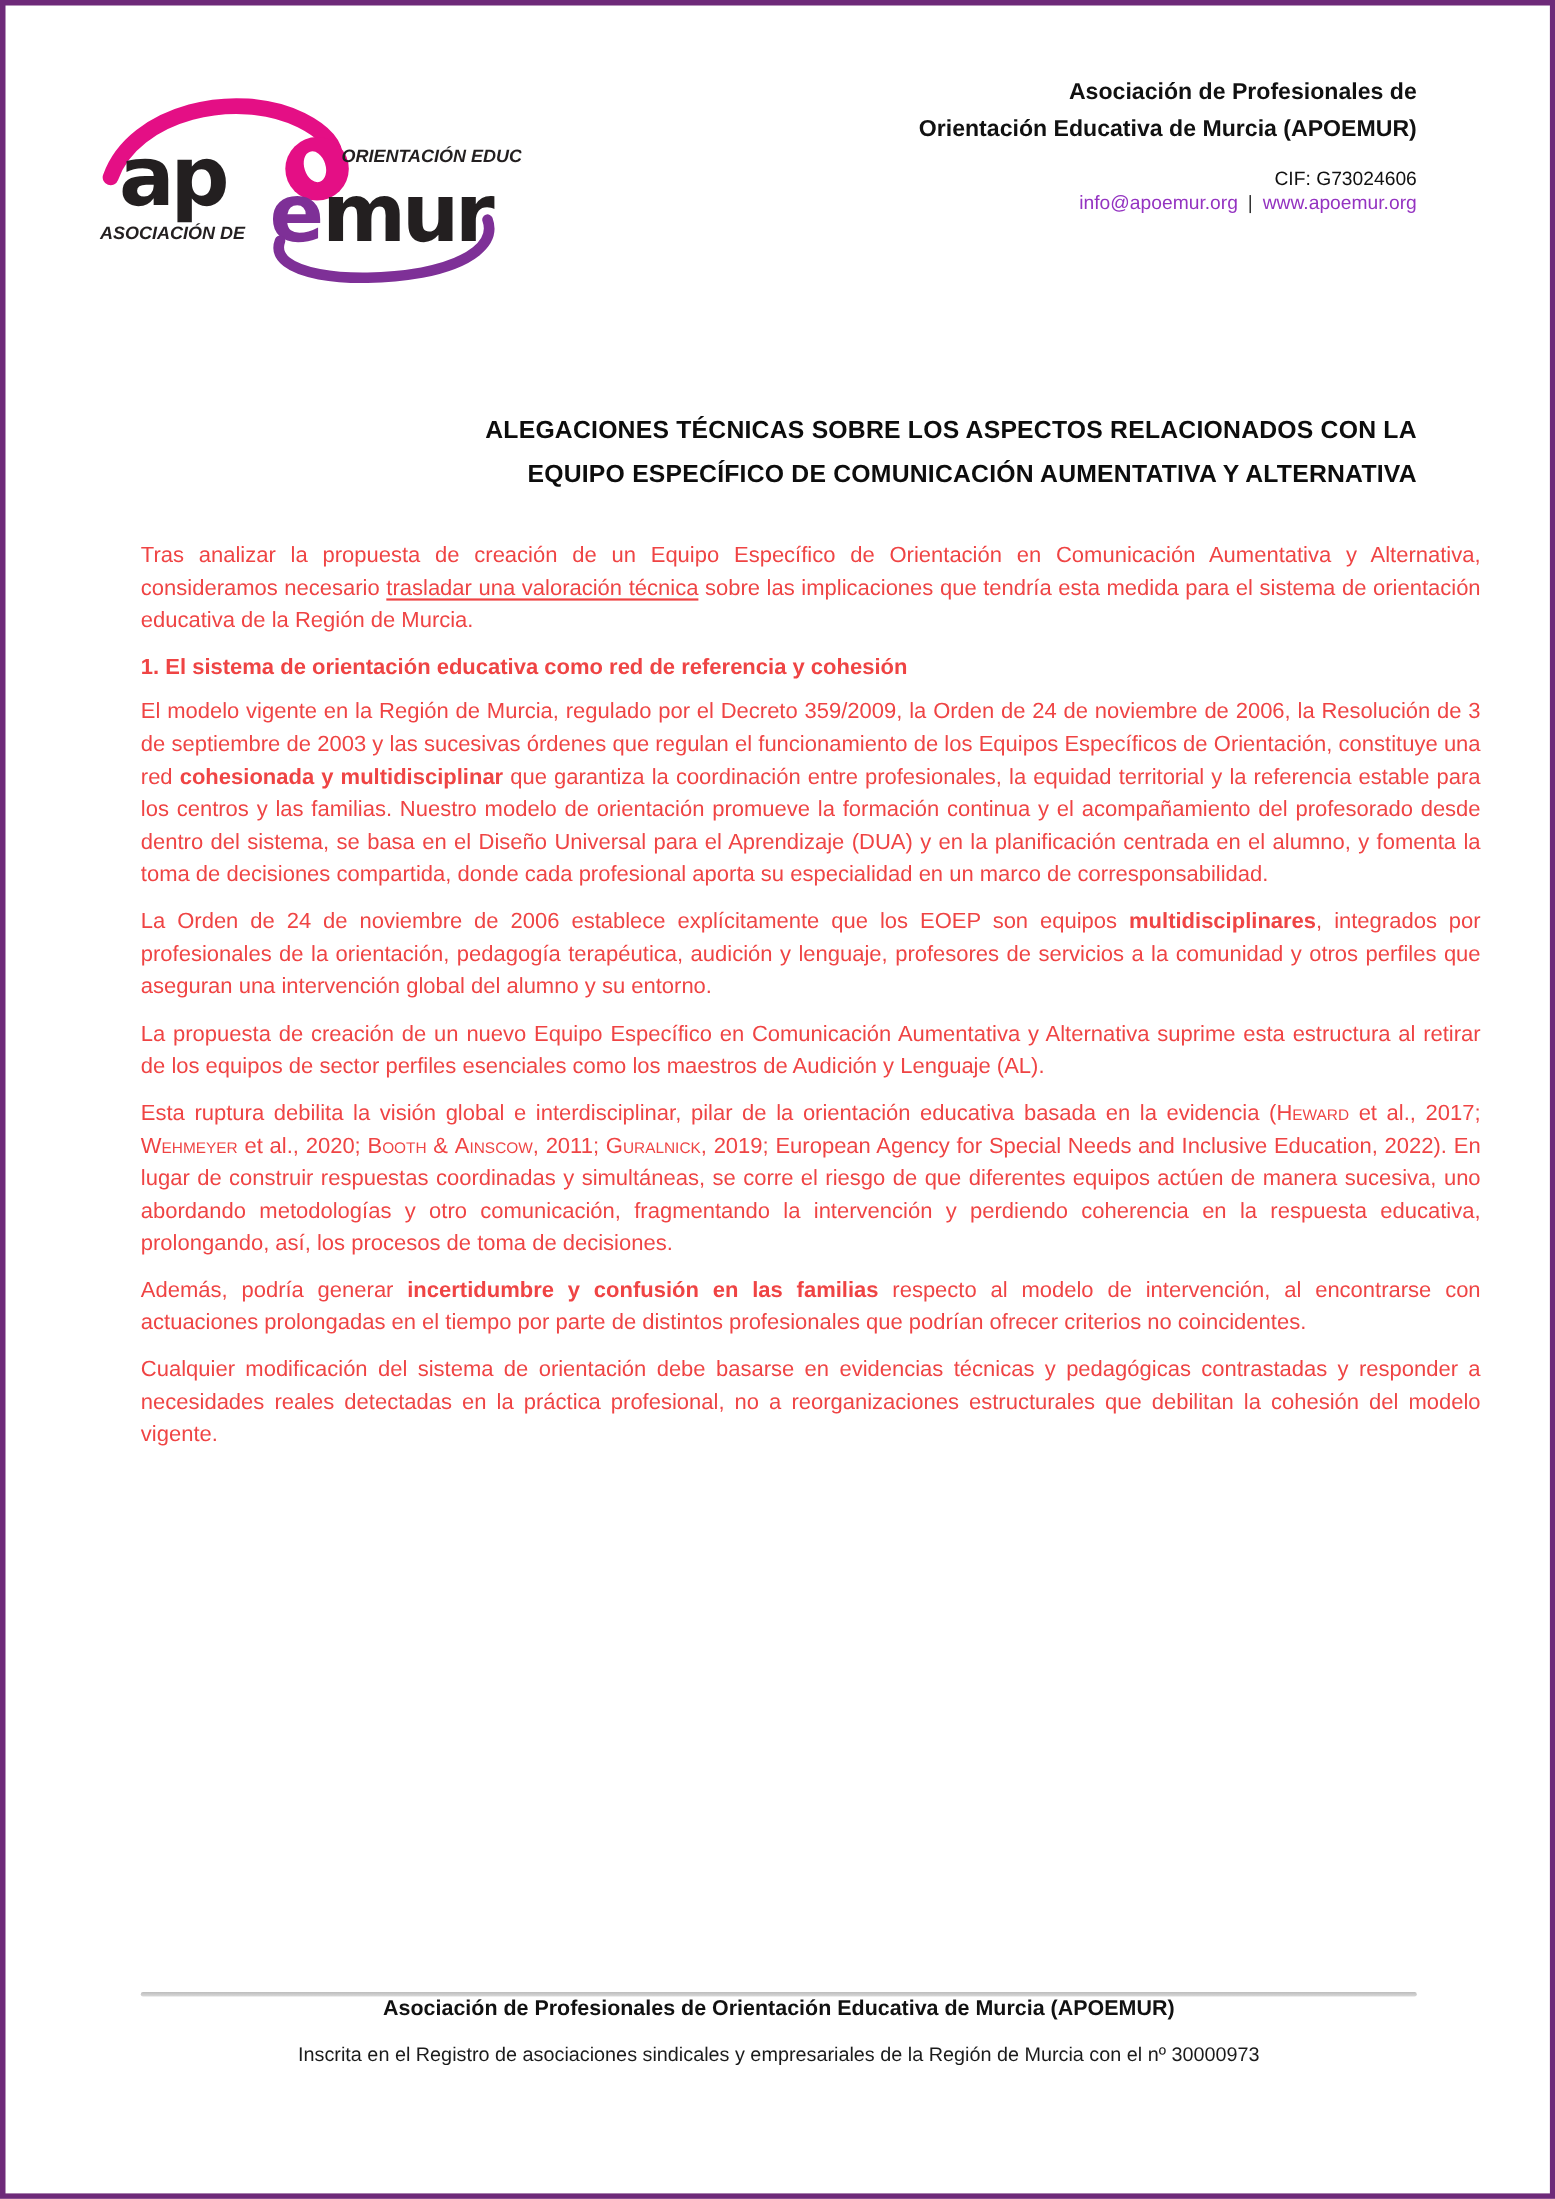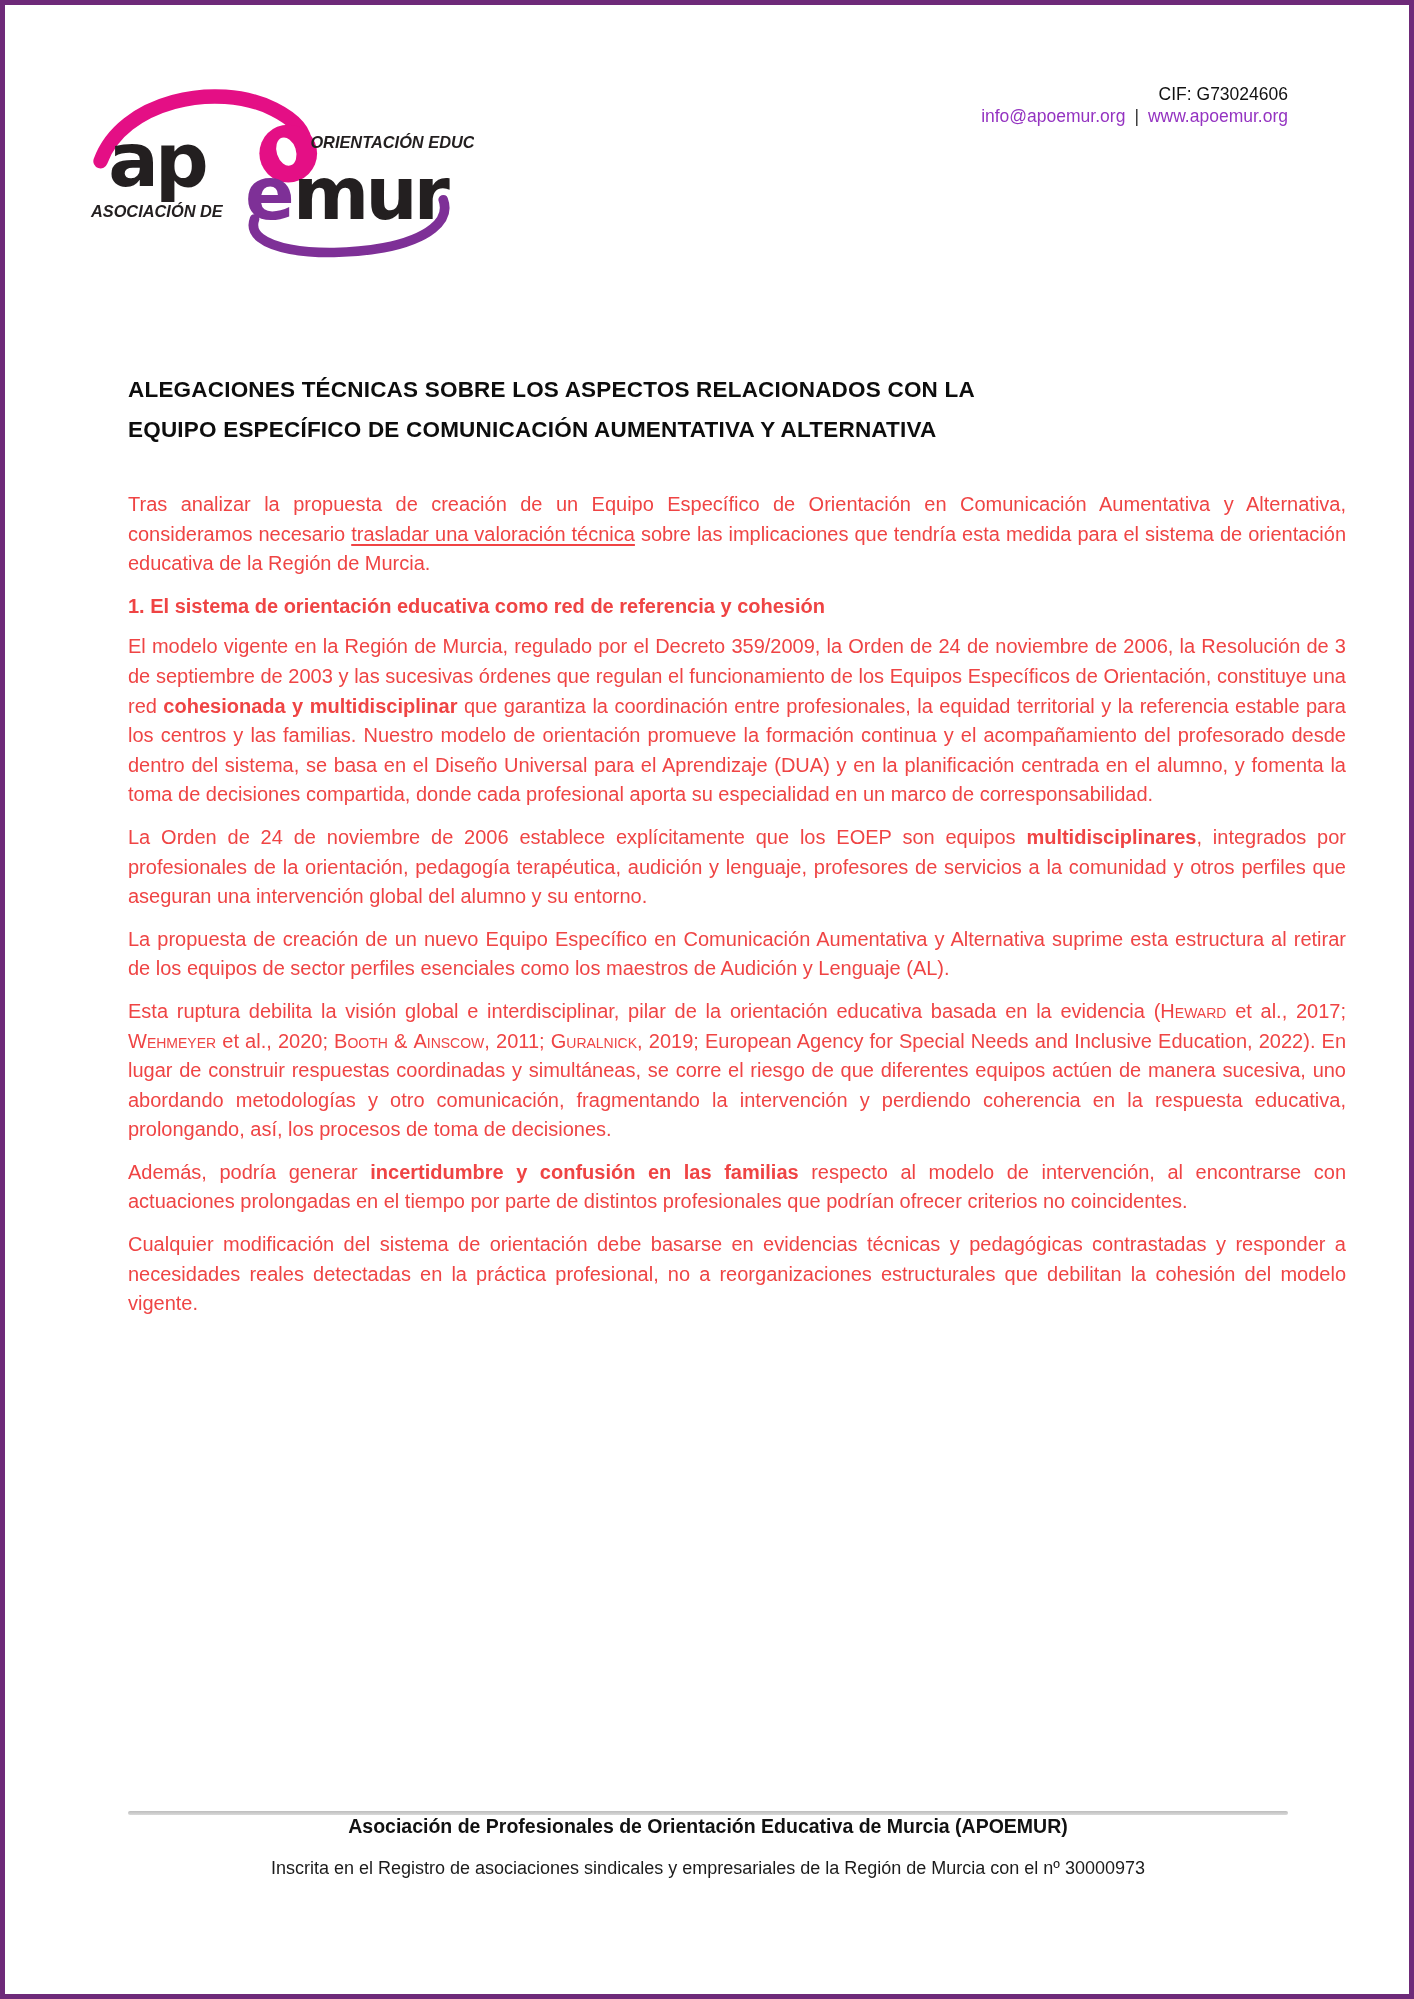--- a/index.html
+++ b/index.html
@@ -48,21 +48,21 @@
   .contact a {
     color: #9433C1;
     text-decoration: none;
     cursor: pointer;
   }
   .contact .sep { color: #333; margin: 0 9px; }
 
   
   .title {
     margin: 102px 121px 0 123px;
-    text-align: left;
+    text-align: right;
     font-weight: bold;
     font-size: 22.5px;
     line-height: 40px;
     color: #0d0d0d;
     letter-spacing: 0.2px;
   }
 
   
   .doc-body {
     margin: 40px 63px 0 123px;
@@ -130,20 +130,24 @@
         <text x="162" y="152" font-family="DejaVu Sans, sans-serif" font-weight="bold" font-size="76" fill="#7E3097">e</text>
         <text x="212" y="152" font-family="DejaVu Sans, sans-serif" font-weight="bold" font-size="76" letter-spacing="-4" fill="#231F20">mur</text>
 
         <text x="2" y="150" font-family="Liberation Sans, sans-serif" font-weight="bold" font-style="italic" font-size="17" fill="#231F20">ASOCIACIÓN DE</text>
 
         <path d="M 172 152 C 160 184, 238 194, 306 182 C 352 173, 376 154, 368 132" fill="none" stroke="#7E3097" stroke-width="10" stroke-linecap="round"></path>
       </svg>
     </div>
 
     <div class="header-right">
+      <div class="org-name">
+        <div>Asociación de Profesionales de</div>
+        <div>Orientación Educativa de Murcia (APOEMUR)</div>
+      </div>
       <div class="cif">CIF: G73024606</div>
       <div class="contact">
         <a>info@apoemur.org</a><span class="sep">|</span><a>www.apoemur.org</a>
       </div>
     </div>
   </div>
 
   <div class="title" id="doc-title">
       <div>ALEGACIONES TÉCNICAS SOBRE LOS ASPECTOS RELACIONADOS CON LA</div>
       <div>EQUIPO ESPECÍFICO DE COMUNICACIÓN AUMENTATIVA Y ALTERNATIVA</div>

